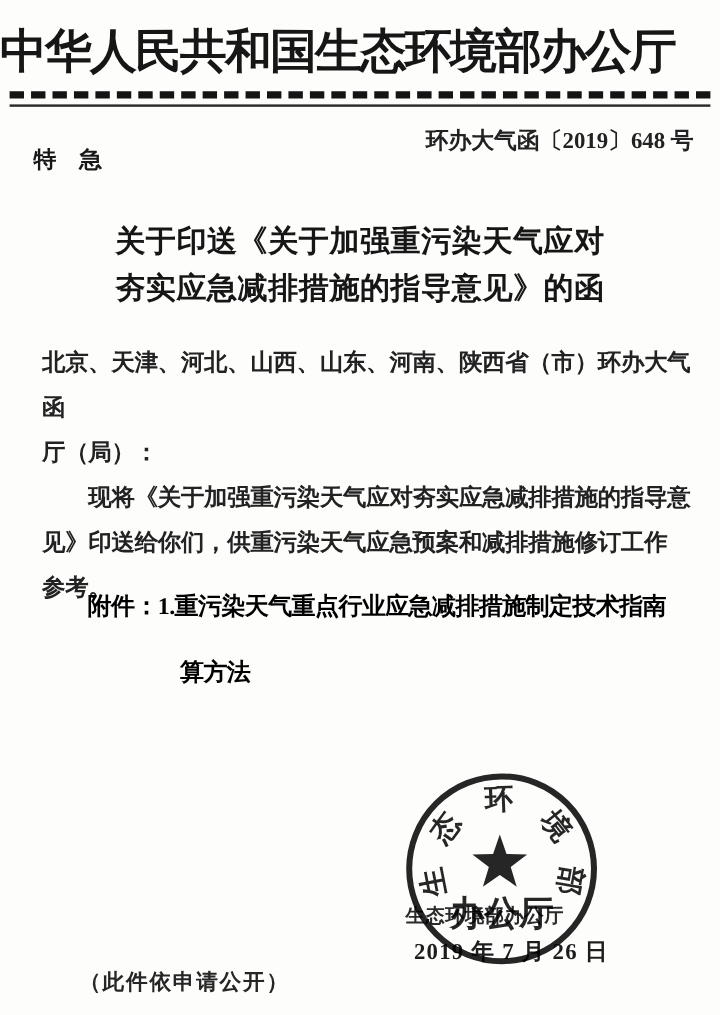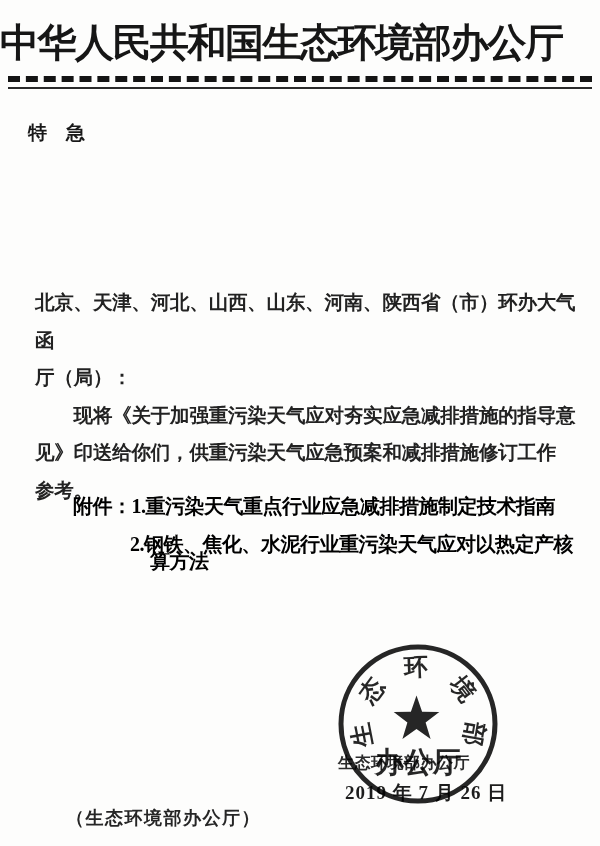--- a/index.html
+++ b/index.html
@@ -90,43 +90,47 @@
 <body>
 
 <div class="page">
 
   <div class="letterhead">中华人民共和国生态环境部办公厅</div>
 
   <div class="divider-dashed"></div>
   <div class="divider-solid"></div>
 
   <div class="urgency">特　急</div>
+  <div class="doc-number">环办大气函〔2019〕648 号</div>
 
+  <div class="doc-title">
+    <div>关于印送《关于加强重污染天气应对</div>
+    <div>夯实应急减排措施的指导意见》的函</div>
+  </div>
 
   <div class="body-text">北京、天津、河北、山西、山东、河南、陕西省（市）环办大气函
 厅（局）：
 　　现将《关于加强重污染天气应对夯实应急减排措施的指导意
 见》印送给你们，供重污染天气应急预案和减排措施修订工作
 参考。</div>
 
   <div class="att-line att-1">附件：1.重污染天气重点行业应急减排措施制定技术指南</div>
-  <div class="att-line att-2">2.钢铁、焦化、水泥行业重污染天气应对以热定产核</div>
   <div class="att-line att-3">算方法</div>
 
   <div class="signer">生态环境部办公厅</div>
   <div class="sign-date">2019 年 7 月 26 日</div>
 
   <svg class="seal" viewBox="0 0 180 180" xmlns="http://www.w3.org/2000/svg">
     <circle cx="90" cy="89" r="77" fill="none" stroke="#181818" stroke-width="5"></circle>
     <polygon points="88.5,60.5 94.1,76.7 111.3,77.1 97.6,87.5 102.6,103.9 88.5,94.1 74.4,103.9 79.4,87.5 65.7,77.1 82.9,76.7" fill="#181818"></polygon>
     <g transform="translate(90,89)">
       <text transform="rotate(-101) translate(0,-57)" font-size="24" text-anchor="middle" dominant-baseline="central">生</text>
       <text transform="rotate(-54) translate(0,-57)" font-size="24" text-anchor="middle" dominant-baseline="central">态</text>
       <text transform="rotate(-2) translate(0,-57)" font-size="24" text-anchor="middle" dominant-baseline="central">环</text>
       <text transform="rotate(52) translate(0,-57)" font-size="24" text-anchor="middle" dominant-baseline="central">境</text>
       <text transform="rotate(100) translate(0,-57)" font-size="24" text-anchor="middle" dominant-baseline="central">部</text>
     </g>
     <text x="90" y="127" font-size="29" text-anchor="middle" dominant-baseline="central">办公厅</text>
   </svg>
 
-  <div class="footnote">（生态环境部办公厅）</div>
+  <div class="footnote">（此件依申请公开）</div>
 
 </div>
 
 </body></html>

